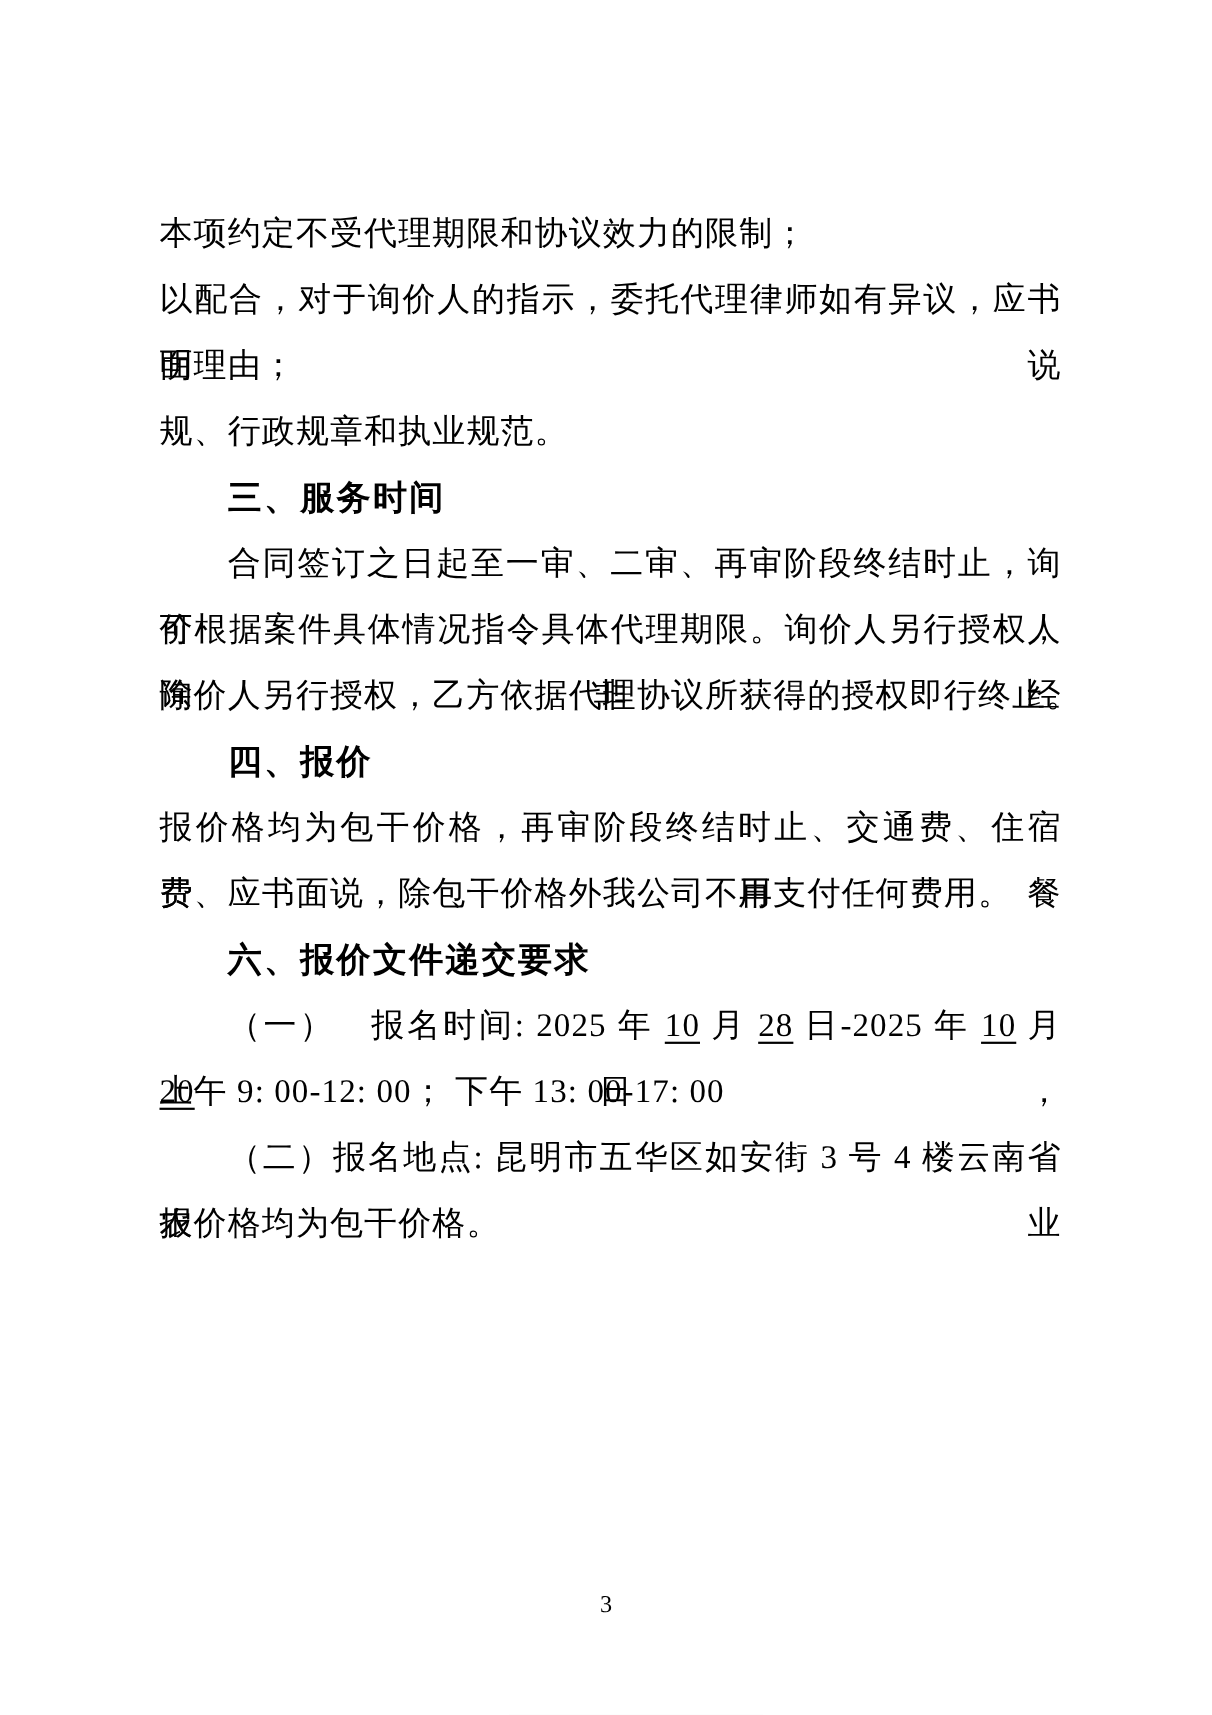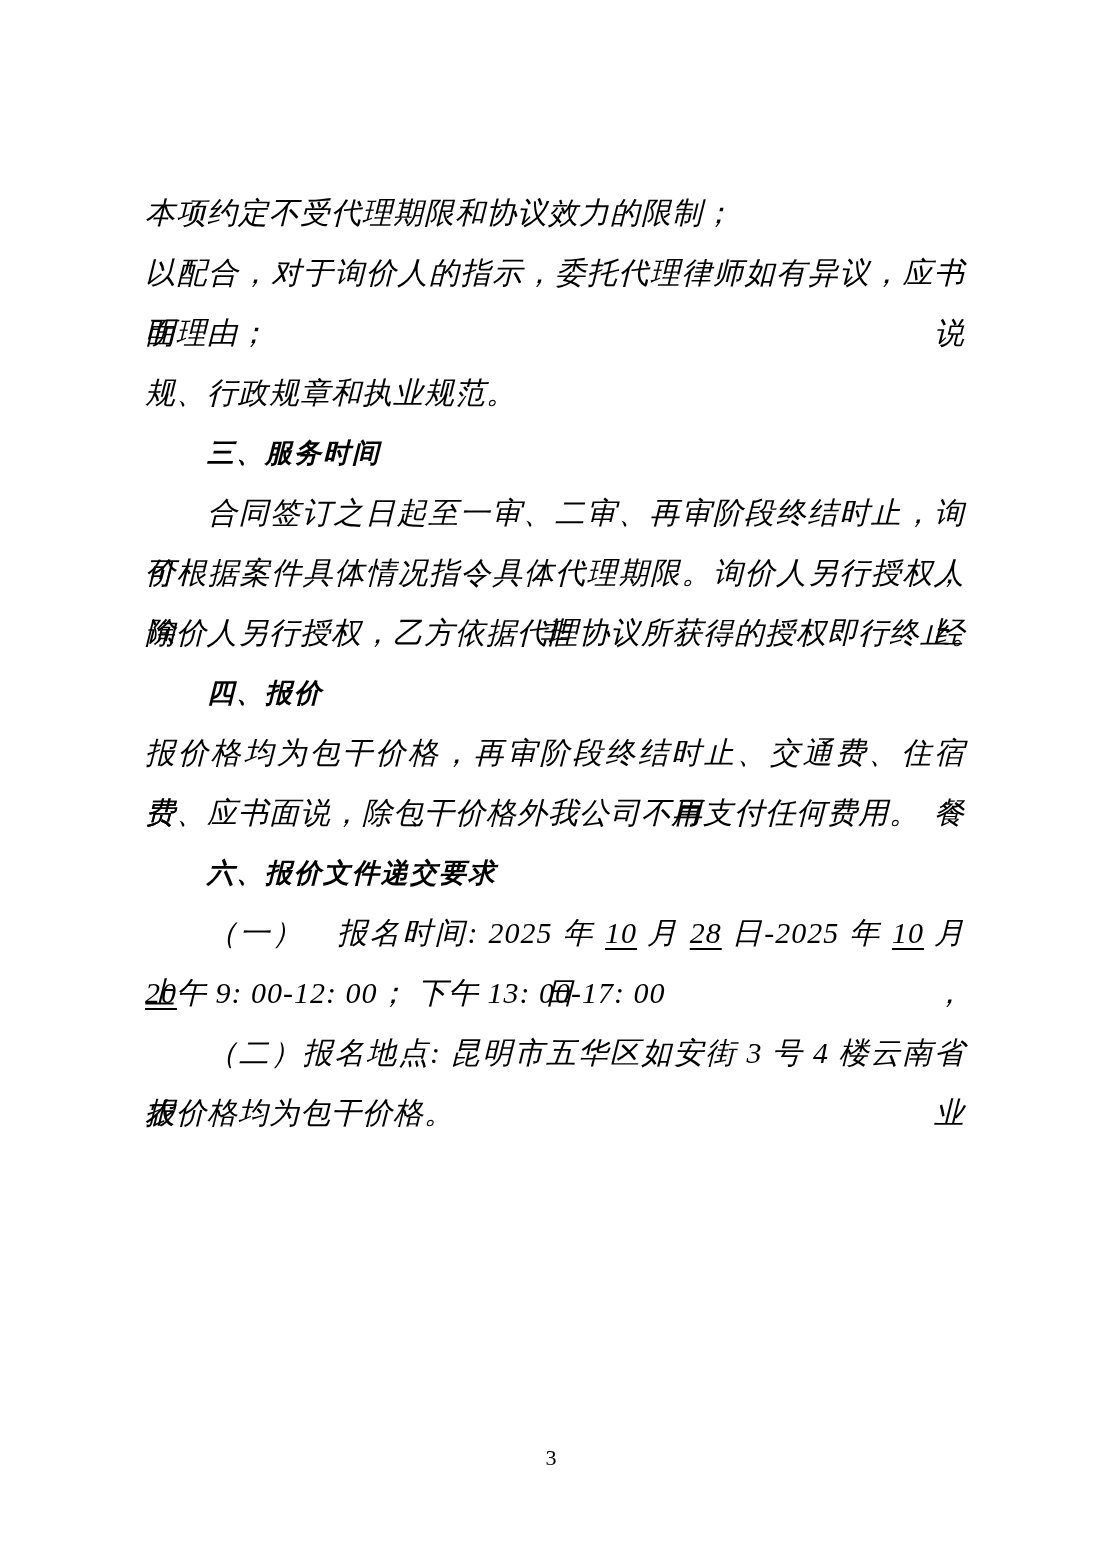--- a/index.html
+++ b/index.html
@@ -22,34 +22,33 @@
     top: 183px;
     left: 145px;
     width: 820px;
   }
   .line {
     font-size: 30px;
     line-height: 60px;
     height: 60px;
     white-space: nowrap;
     letter-spacing: 1px;
-    font-style: italic;
   }
   .line.justify {
     white-space: normal;
     text-align: justify;
     text-align-last: justify;
   }
   .line.indent {
     text-indent: 62px;
   }
   .line.heading {
     font-family: "Liberation Sans", "DejaVu Sans", sans-serif;
     font-weight: bold;
-    font-size: 27px;
+    font-size: 31px;
     letter-spacing: 2px;
   }
   .underlined {
     text-decoration: underline;
     text-underline-offset: 5px;
     text-decoration-thickness: 2px;
   }
   .page-footer {
     position: absolute;
     top: 1443px;

